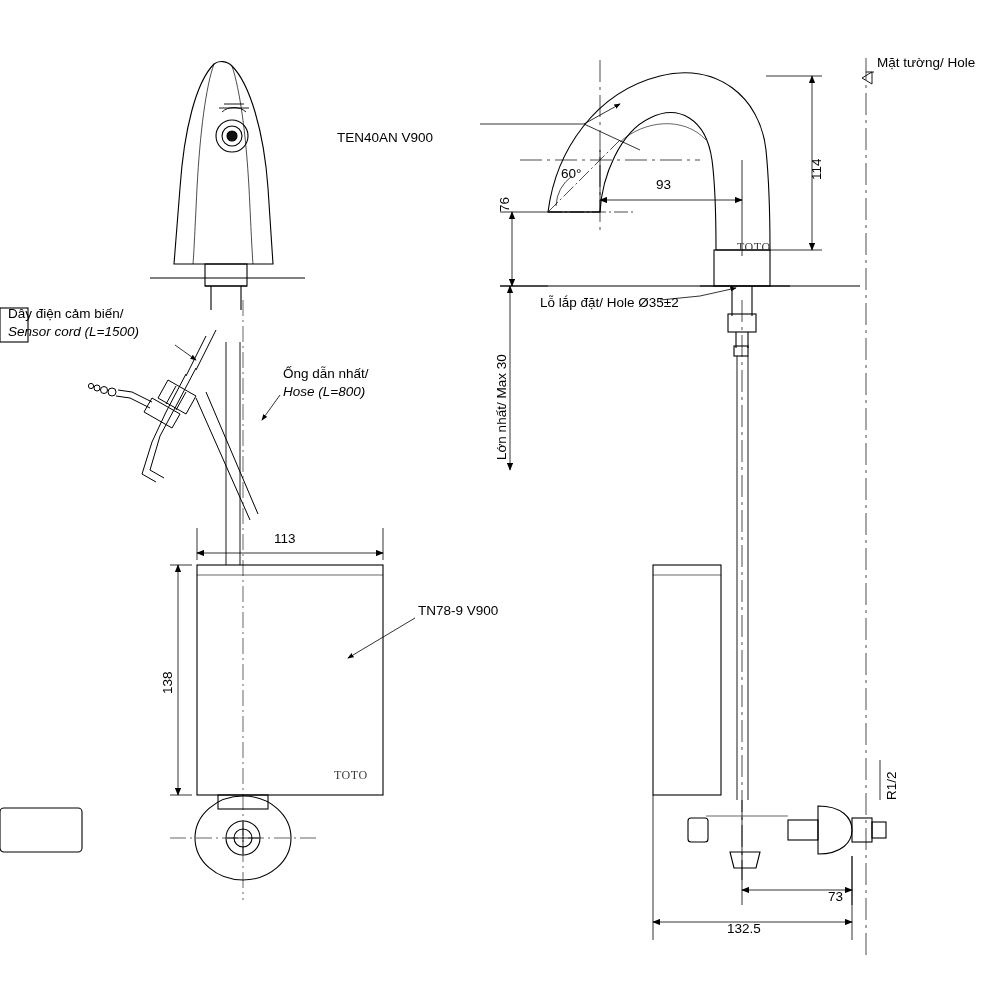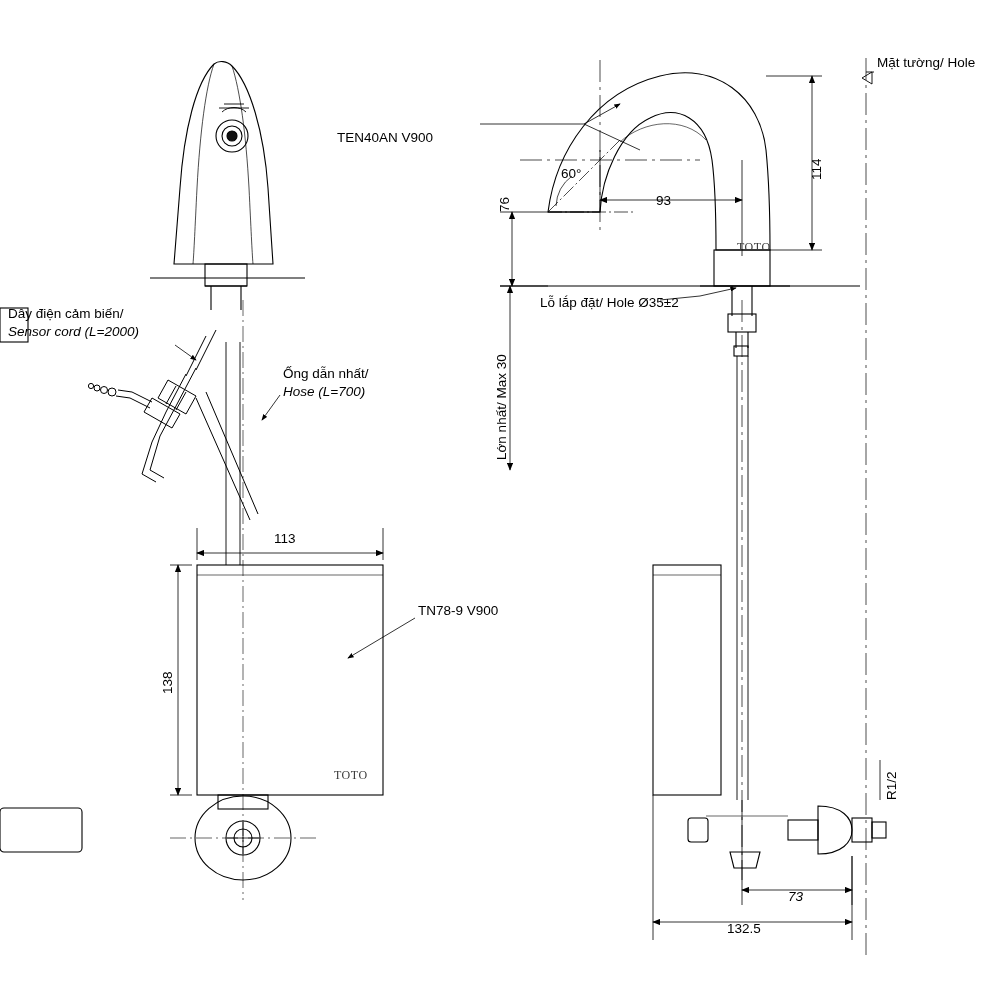--- a/index.html
+++ b/index.html
@@ -243,36 +243,36 @@
 
       <path d="M862,78 L872,72 L872,84 Z" fill="none" stroke-width="0.9"></path>
       <line x1="866" y1="72" x2="874" y2="72" stroke-width="0.9"></line>
     </g>
   </svg>
 
   <div class="lbl" style="left:337px; top:110px;margin-top:20px;">TEN40AN V900</div>
   <div class="lbl" style="left:418px; top:603px;">TN78-9 V900</div>
 
   <div class="lbl twoline" style="left:8px; top:306px;">Dây điện cảm biến/</div>
-  <div class="lbl twoline it" style="left:8px; top:324px;">Sensor cord (L=2000)</div>
+  <div class="lbl twoline it" style="left:8px; top:324px;">Sensor cord (L=1500)</div>
 
   <div class="lbl twoline" style="left:283px; top:366px;">Ống dẫn nhất/</div>
-  <div class="lbl twoline it" style="left:283px; top:384px;">Hose (L=700)</div>
+  <div class="lbl twoline it" style="left:283px; top:384px;">Hose (L=800)</div>
 
   <div class="lbl" style="left:540px; top:295px;">Lỗ lắp đặt/ Hole Ø35±2</div>
   <div class="lbl" style="left:877px; top:55px;">Mặt tường/ Hole</div>
 
   <div class="lbl rot90" style="left:494px; top:460px;">Lớn nhất/ Max 30</div>
   <div class="lbl rot90" style="left:884px; top:800px;">R1/2</div>
 
   <div class="dim rot90" style="left:809px; top:180px;">114</div>
   <div class="dim rot90" style="left:497px; top:212px;">76</div>
-  <div class="dim" style="left:656px; top:177px;margin-top:16px;">93</div>
+  <div class="dim" style="left:656px; top:177px;">93</div>
   <div class="dim" style="left:561px; top:166px;">60°</div>
   <div class="dim" style="left:274px; top:531px;">113</div>
   <div class="dim rot90" style="left:160px; top:694px;">138</div>
-  <div class="dim" style="left:788px; top:889px;font-style:italic;">73</div>
+  <div class="dim" style="left:828px; top:889px;">73</div>
   <div class="dim" style="left:727px; top:921px;">132.5</div>
 
   <div class="brand" style="left:737px; top:240px;">TOTO</div>
   <div class="brand" style="left:334px; top:768px;">TOTO</div>
 
 </div>
 
 </body></html>

